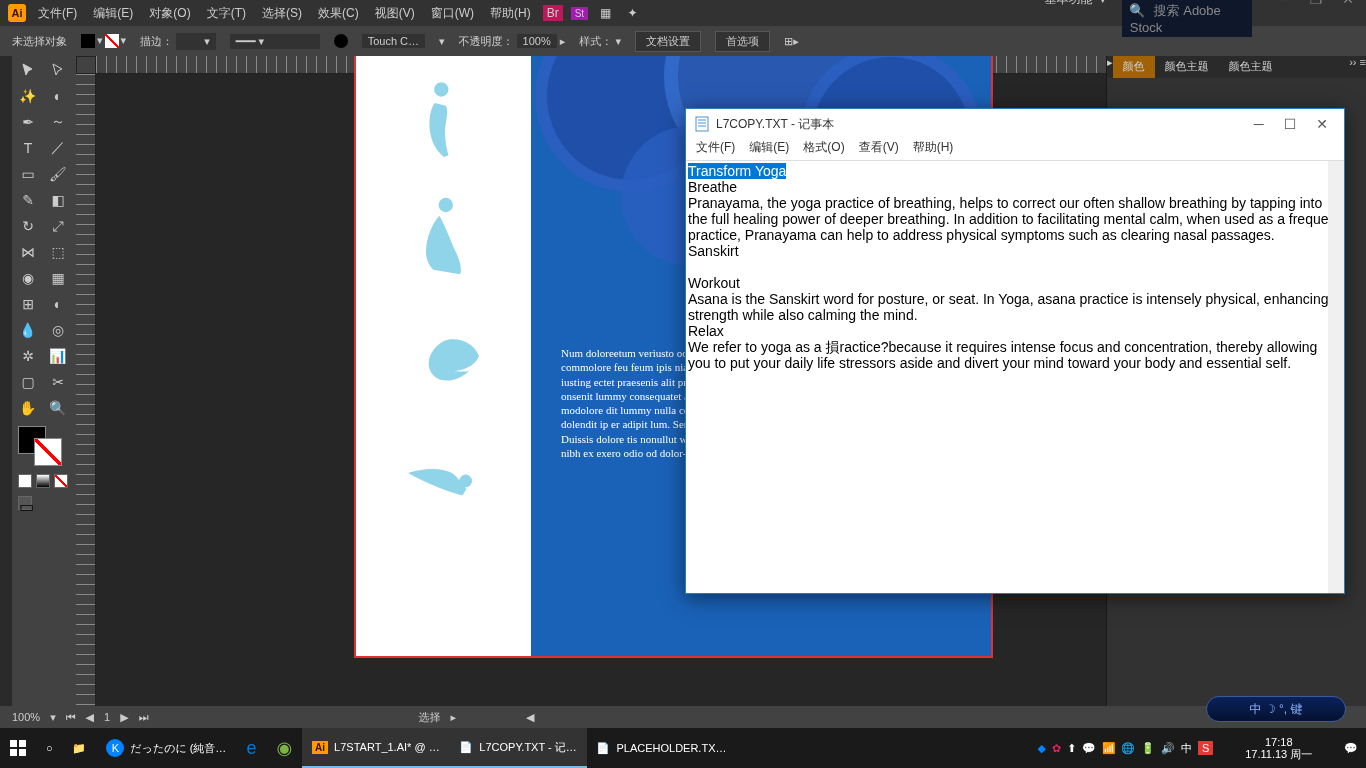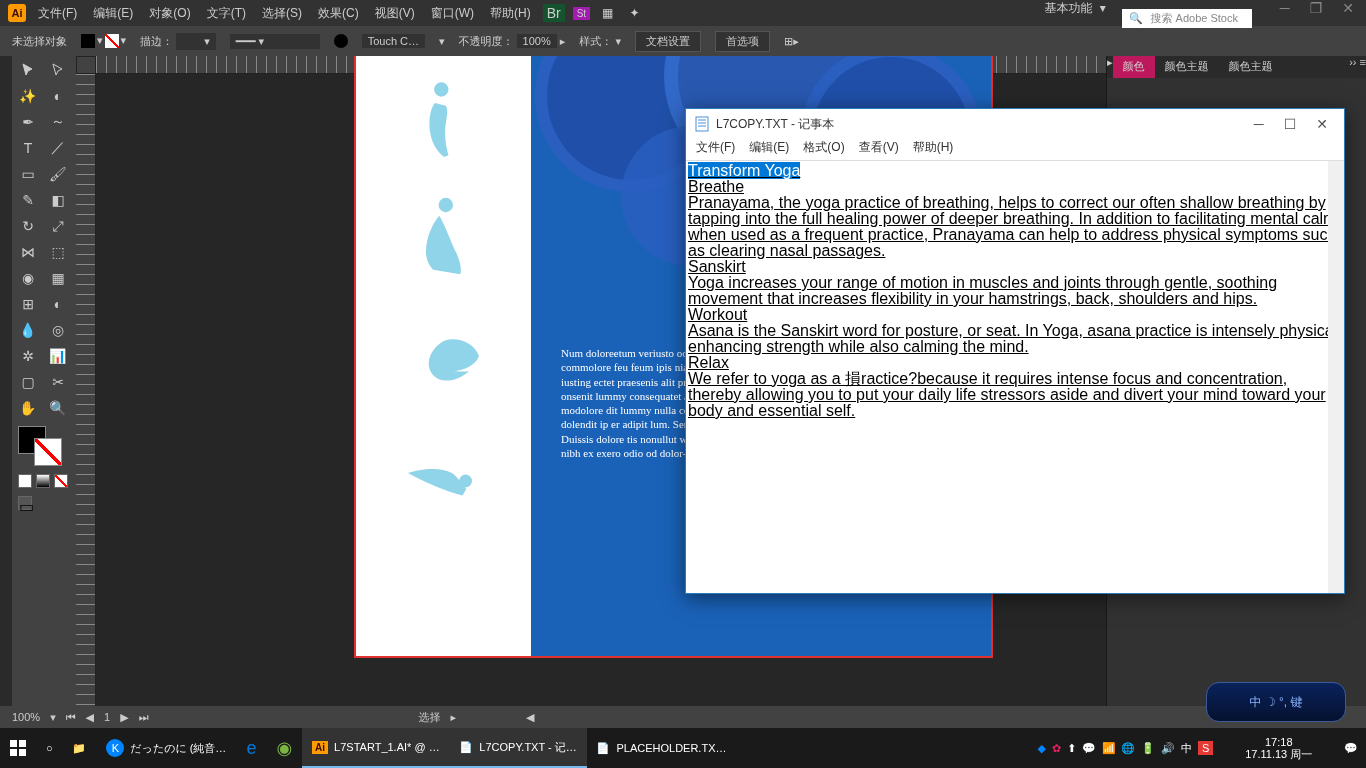--- a/index.html
+++ b/index.html
@@ -1,21 +1,21 @@
 <!DOCTYPE html>
 <html><head>
 <meta charset="utf-8">
 <style>
 * { margin: 0; padding: 0; box-sizing: border-box; font-family: "Microsoft YaHei", sans-serif; }
 body { background: #323232; width: 1366px; height: 768px; overflow: hidden; position: relative; }
 .menubar { background: #323232; height: 26px; display: flex; align-items: center; padding: 0 8px; color: #ccc; font-size: 12px; gap: 8px; }
 .menubar .logo { width: 18px; height: 18px; background: #ff9a00; border-radius: 3px; display: flex; align-items: center; justify-content: center; color: #3a0f00; font-weight: bold; font-size: 11px; }
 .menubar span { padding: 2px 4px; }
 .menubar .right { margin-left: auto; display: flex; gap: 12px; align-items: flex-start; }
-.menubar .right .search { background: #ffffff; padding: 2px 8px; font-size: 11px; color: #888; width: 130px; margin-top: 11px; }
+.menubar .right .search { background: #0f172a; padding: 2px 8px; font-size: 13px; color: #888; width: 130px; margin-top: 11px; }
 .win-controls { display: flex; gap: 12px; margin-left: 12px; color: #888; font-size: 14px; }
 .optbar { background: #424242; height: 30px; display: flex; align-items: center; padding: 0 12px; color: #ccc; font-size: 11px; gap: 14px; }
 .optbar .swatch { width: 14px; height: 14px; }
 .optbar .dropdown { background: #323232; padding: 1px 6px; display: inline-flex; align-items: center; gap: 4px; }
 .optbar .btn { background: #323232; padding: 2px 10px; border: 1px solid #555; }
 .workspace { position: absolute; top: 56px; left: 0; right: 0; bottom: 40px; display: flex; }
 .tool-left { width: 12px; background: #2a2a2a; }
 .toolbar { width: 64px; background: #424242; display: flex; flex-wrap: wrap; align-content: flex-start; padding: 2px; gap: 2px; }
 .toolbar .tool { width: 28px; height: 24px; display: flex; align-items: center; justify-content: center; color: #ccc; font-size: 14px; }
 .toolbar .tool svg { width: 16px; height: 16px; fill: #ccc; stroke: #ccc; }
@@ -36,52 +36,52 @@
 .page { width: 100%; height: 100%; background: #fff; display: flex; }
 .page .leftcol { width: 175px; background: #fff; padding: 20px 10px; display: flex; flex-direction: column; gap: 30px; align-items: center; }
 .page .leftcol svg { width: 80px; height: 90px; }
 .page .rightcol { flex: 1; background: #1a62b8; position: relative; }
 .page .circles { position: absolute; top: -40px; left: -20px; width: 500px; height: 300px; }
 .page .txt { position: absolute; top: 290px; left: 30px; width: 400px; color: #fff; font-size: 11px; line-height: 1.3; font-family: serif; }
 .page-border { position: absolute; inset: -2px; border: 2px solid #e03030; pointer-events: none; }
 .pan-right { width: 260px; background: #323232; border-left: 1px solid #1a1a1a; }
 .pan-tabs { height: 22px; background: #2a2a2a; display: flex; color: #ccc; font-size: 11px; }
 .pan-tabs div { padding: 3px 10px; }
-.pan-tabs .act { background: #be185d; }
+.pan-tabs .act { background: #a16207; }
 .statusbar { position: absolute; bottom: 40px; left: 0; right: 0; height: 22px; background: #424242; display: flex; align-items: center; padding: 0 12px; color: #ccc; font-size: 11px; gap: 10px; }
 .notepad { position: absolute; left: 685px; top: 108px; width: 660px; height: 486px; background: #fff; border: 1px solid #2b7bb9; box-shadow: 0 4px 20px rgba(0,0,0,.5); display: flex; flex-direction: column; }
 .notepad .titlebar { height: 30px; display: flex; align-items: center; padding: 0 8px; font-size: 12px; color: #333; }
 .notepad .titlebar .nicon { width: 16px; height: 16px; margin-right: 6px; }
 .notepad .titlebar .wbtns { margin-left: auto; display: flex; gap: 20px; font-size: 14px; color: #555; padding-right: 8px; }
 .notepad .nmenu { height: 22px; display: flex; gap: 14px; padding: 0 10px; font-size: 12px; color: #333; border-bottom: 1px solid #ddd; }
-.notepad .nbody { flex: 1; padding: 2px; font-family: SimSun, monospace; font-size: 16px; line-height: 16px; color: #000; overflow: hidden; position: relative; text-decoration: underline; }
+.notepad .nbody { flex: 1; padding: 2px; font-family: SimSun, monospace; font-size: 14px; line-height: 16px; color: #000; overflow: hidden; position: relative; }
 .notepad .nbody .hl { background: #0078d7; color: #fff; }
 .notepad .scroll { position: absolute; right: 0; top: 0; bottom: 0; width: 16px; background: #f0f0f0; }
 .taskbar { position: absolute; bottom: 0; left: 0; right: 0; height: 40px; background: #1a1a1a; display: flex; align-items: center; color: #fff; font-size: 11px; }
 .taskbar .tbtn { height: 100%; padding: 0 10px; display: flex; align-items: center; gap: 6px; }
 .taskbar .tbtn.active { background: #333; border-bottom: 2px solid #76b9ed; }
 .taskbar .tray { margin-left: auto; display: flex; align-items: center; gap: 6px; padding-right: 8px; }
 .taskbar .clock { text-align: center; line-height: 1.1; font-size: 11px; margin: 0 26px; }
-.ime { position: absolute; right: 20px; bottom: 46px; width: 140px; height: 40px; background: linear-gradient(#0a225b,#05112f); border: 1px solid #3a5a9a; border-radius: 13px; color: #8ab4ff; font-size: 12px; display: flex; align-items: center; justify-content: center; gap: 6px; }
+.ime { position: absolute; right: 20px; bottom: 46px; width: 140px; height: 26px; background: linear-gradient(#0a225b,#05112f); border: 1px solid #3a5a9a; border-radius: 13px; color: #8ab4ff; font-size: 12px; display: flex; align-items: center; justify-content: center; gap: 6px; }
 </style>
 </head>
 <body>
 
 <div class="menubar">
   <div class="logo">Ai</div>
   <span>文件(F)</span>
   <span>编辑(E)</span>
   <span>对象(O)</span>
   <span>文字(T)</span>
   <span>选择(S)</span>
   <span>效果(C)</span>
   <span>视图(V)</span>
   <span>窗口(W)</span>
   <span>帮助(H)</span>
-  <span style="background:#14532d;padding:1px 4px;font-size:14px">Br</span>
+  <span style="background:#be185d;padding:1px 4px;font-size:12px">Br</span>
   <span style="background:#a21caf;padding:1px 4px;font-size:10px">St</span>
   <span>▦</span>
   <span>✦</span>
   <div class="right">
     <span><span>基本功能</span> ▾</span>
     <div class="search">🔍 <span>搜索 Adobe Stock</span></div>
     <div class="win-controls">
       <span>─</span>
       <span>❐</span>
       <span>✕</span>
@@ -241,21 +241,21 @@
     <span>编辑(E)</span>
     <span>格式(O)</span>
     <span>查看(V)</span>
     <span>帮助(H)</span>
   </div>
   <div class="nbody">
     <span class="hl">Transform Yoga</span><br>
     <span>Breathe</span><br>
     <span>Pranayama, the yoga practice of breathing, helps to correct our often shallow breathing by tapping into the full healing power of deeper breathing. In addition to facilitating mental calm, when used as a frequent practice, Pranayama can help to address physical symptoms such as clearing nasal passages.</span><br>
     <span>Sanskirt</span><br>
-    <span>Yoga increases your range of motion in muscles and joints through gentle, soothing movement that increases flexibility in your hamstrings, back, shoulders and hips.</span><br>
+    <br>
     <span>Workout</span><br>
     <span>Asana is the Sanskirt word for posture, or seat. In Yoga, asana practice is intensely physical, enhancing strength while also calming the mind.</span><br>
     <span>Relax</span><br>
     <span>We refer to yoga as a 損ractice?because it requires intense focus and concentration, thereby allowing you to put your daily life stressors aside and divert your mind toward your body and essential self.</span>
     <div class="scroll"></div>
   </div>
 </div>
 
 <div class="taskbar">
   <div class="tbtn">

